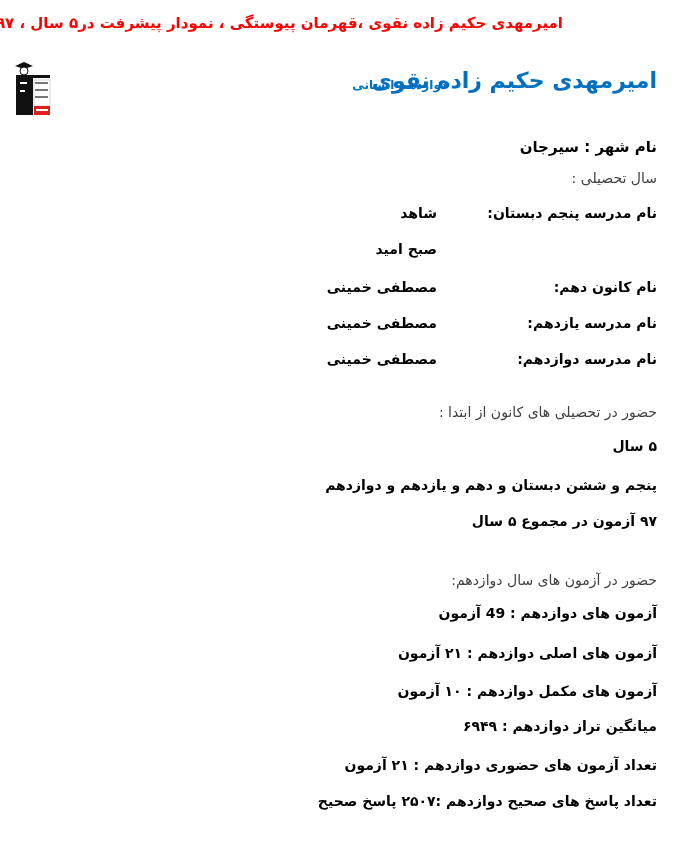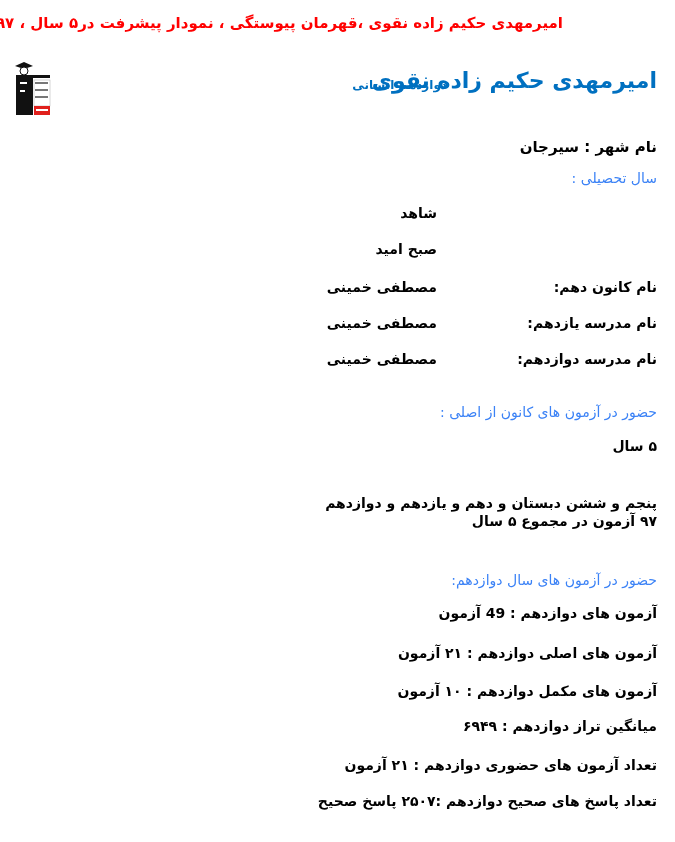--- a/index.html
+++ b/index.html
@@ -41,21 +41,21 @@
       font-size: 12px;
       margin-left: 28px;
     }
     .city {
       top: 130px; right: 18px;
       font-weight: bold;
       font-size: 15px;
       margin-top: 8px;
     }
     .red-heading {
-      color: #3b82f6;
+      color: #404040;
       font-size: 14px;
       font-weight: normal;
     }
     .school-row {
       right: 18px;
       width: 400px;
       height: 22px;
       font-weight: bold;
       font-size: 14px;
     }
@@ -93,41 +93,42 @@
   </svg>
 </div>
 
 <div class="abs rtl name-title">امیرمهدی حکیم زاده نقوی</div>
 <div class="abs rtl grade">دوازدهم انسانی</div>
 
 <div class="abs rtl city">نام شهر : سیرجان</div>
 <div class="abs rtl red-heading" style="top:170px; right:18px;">سال تحصیلی :</div>
 
 <div class="abs rtl school-row" style="top:205px;">
+  <span class="label">نام مدرسه پنجم دبستان:</span>
   <span class="value">شاهد</span>
 </div>
 <div class="abs rtl school-row" style="top:241px;">
   <span class="value">صبح امید</span>
 </div>
 <div class="abs rtl school-row" style="top:279px;">
   <span class="label">نام کانون دهم:</span>
   <span class="value">مصطفی خمینی</span>
 </div>
 <div class="abs rtl school-row" style="top:315px;">
   <span class="label">نام مدرسه یازدهم:</span>
   <span class="value">مصطفی خمینی</span>
 </div>
 <div class="abs rtl school-row" style="top:351px;">
   <span class="label">نام مدرسه دوازدهم:</span>
   <span class="value">مصطفی خمینی</span>
 </div>
 
-<div class="abs rtl red-heading" style="top:404px; right:18px;">حضور در آزمون های کانون از اصلی :</div>
+<div class="abs rtl red-heading" style="top:404px; right:18px;">حضور در تحصیلی های کانون از ابتدا :</div>
 <div class="abs rtl bold-line" style="top:438px;">۵ سال</div>
-<div class="abs rtl bold-line" style="top:495px;">پنجم و ششن دبستان و دهم و یازدهم و دوازدهم</div>
+<div class="abs rtl bold-line" style="top:477px;">پنجم و ششن دبستان و دهم و یازدهم و دوازدهم</div>
 <div class="abs rtl bold-line" style="top:513px;">۹۷ آزمون در مجموع ۵ سال</div>
 
 <div class="abs rtl red-heading" style="top:572px; right:18px;">حضور در آزمون های سال دوازدهم:</div>
 <div class="abs rtl bold-line" style="top:605px;">آزمون های دوازدهم : 49 آزمون</div>
 <div class="abs rtl bold-line" style="top:645px;">آزمون های اصلی دوازدهم : ۲۱ آزمون</div>
 <div class="abs rtl bold-line" style="top:683px;">آزمون های مکمل دوازدهم : ۱۰ آزمون</div>
 <div class="abs rtl bold-line" style="top:718px;">میانگین تراز دوازدهم : ۶۹۴۹</div>
 <div class="abs rtl bold-line" style="top:757px;">تعداد آزمون های حضوری دوازدهم : ۲۱ آزمون</div>
 <div class="abs rtl bold-line" style="top:793px;">تعداد پاسخ های صحیح دوازدهم :۲۵۰۷ پاسخ صحیح</div>
 

